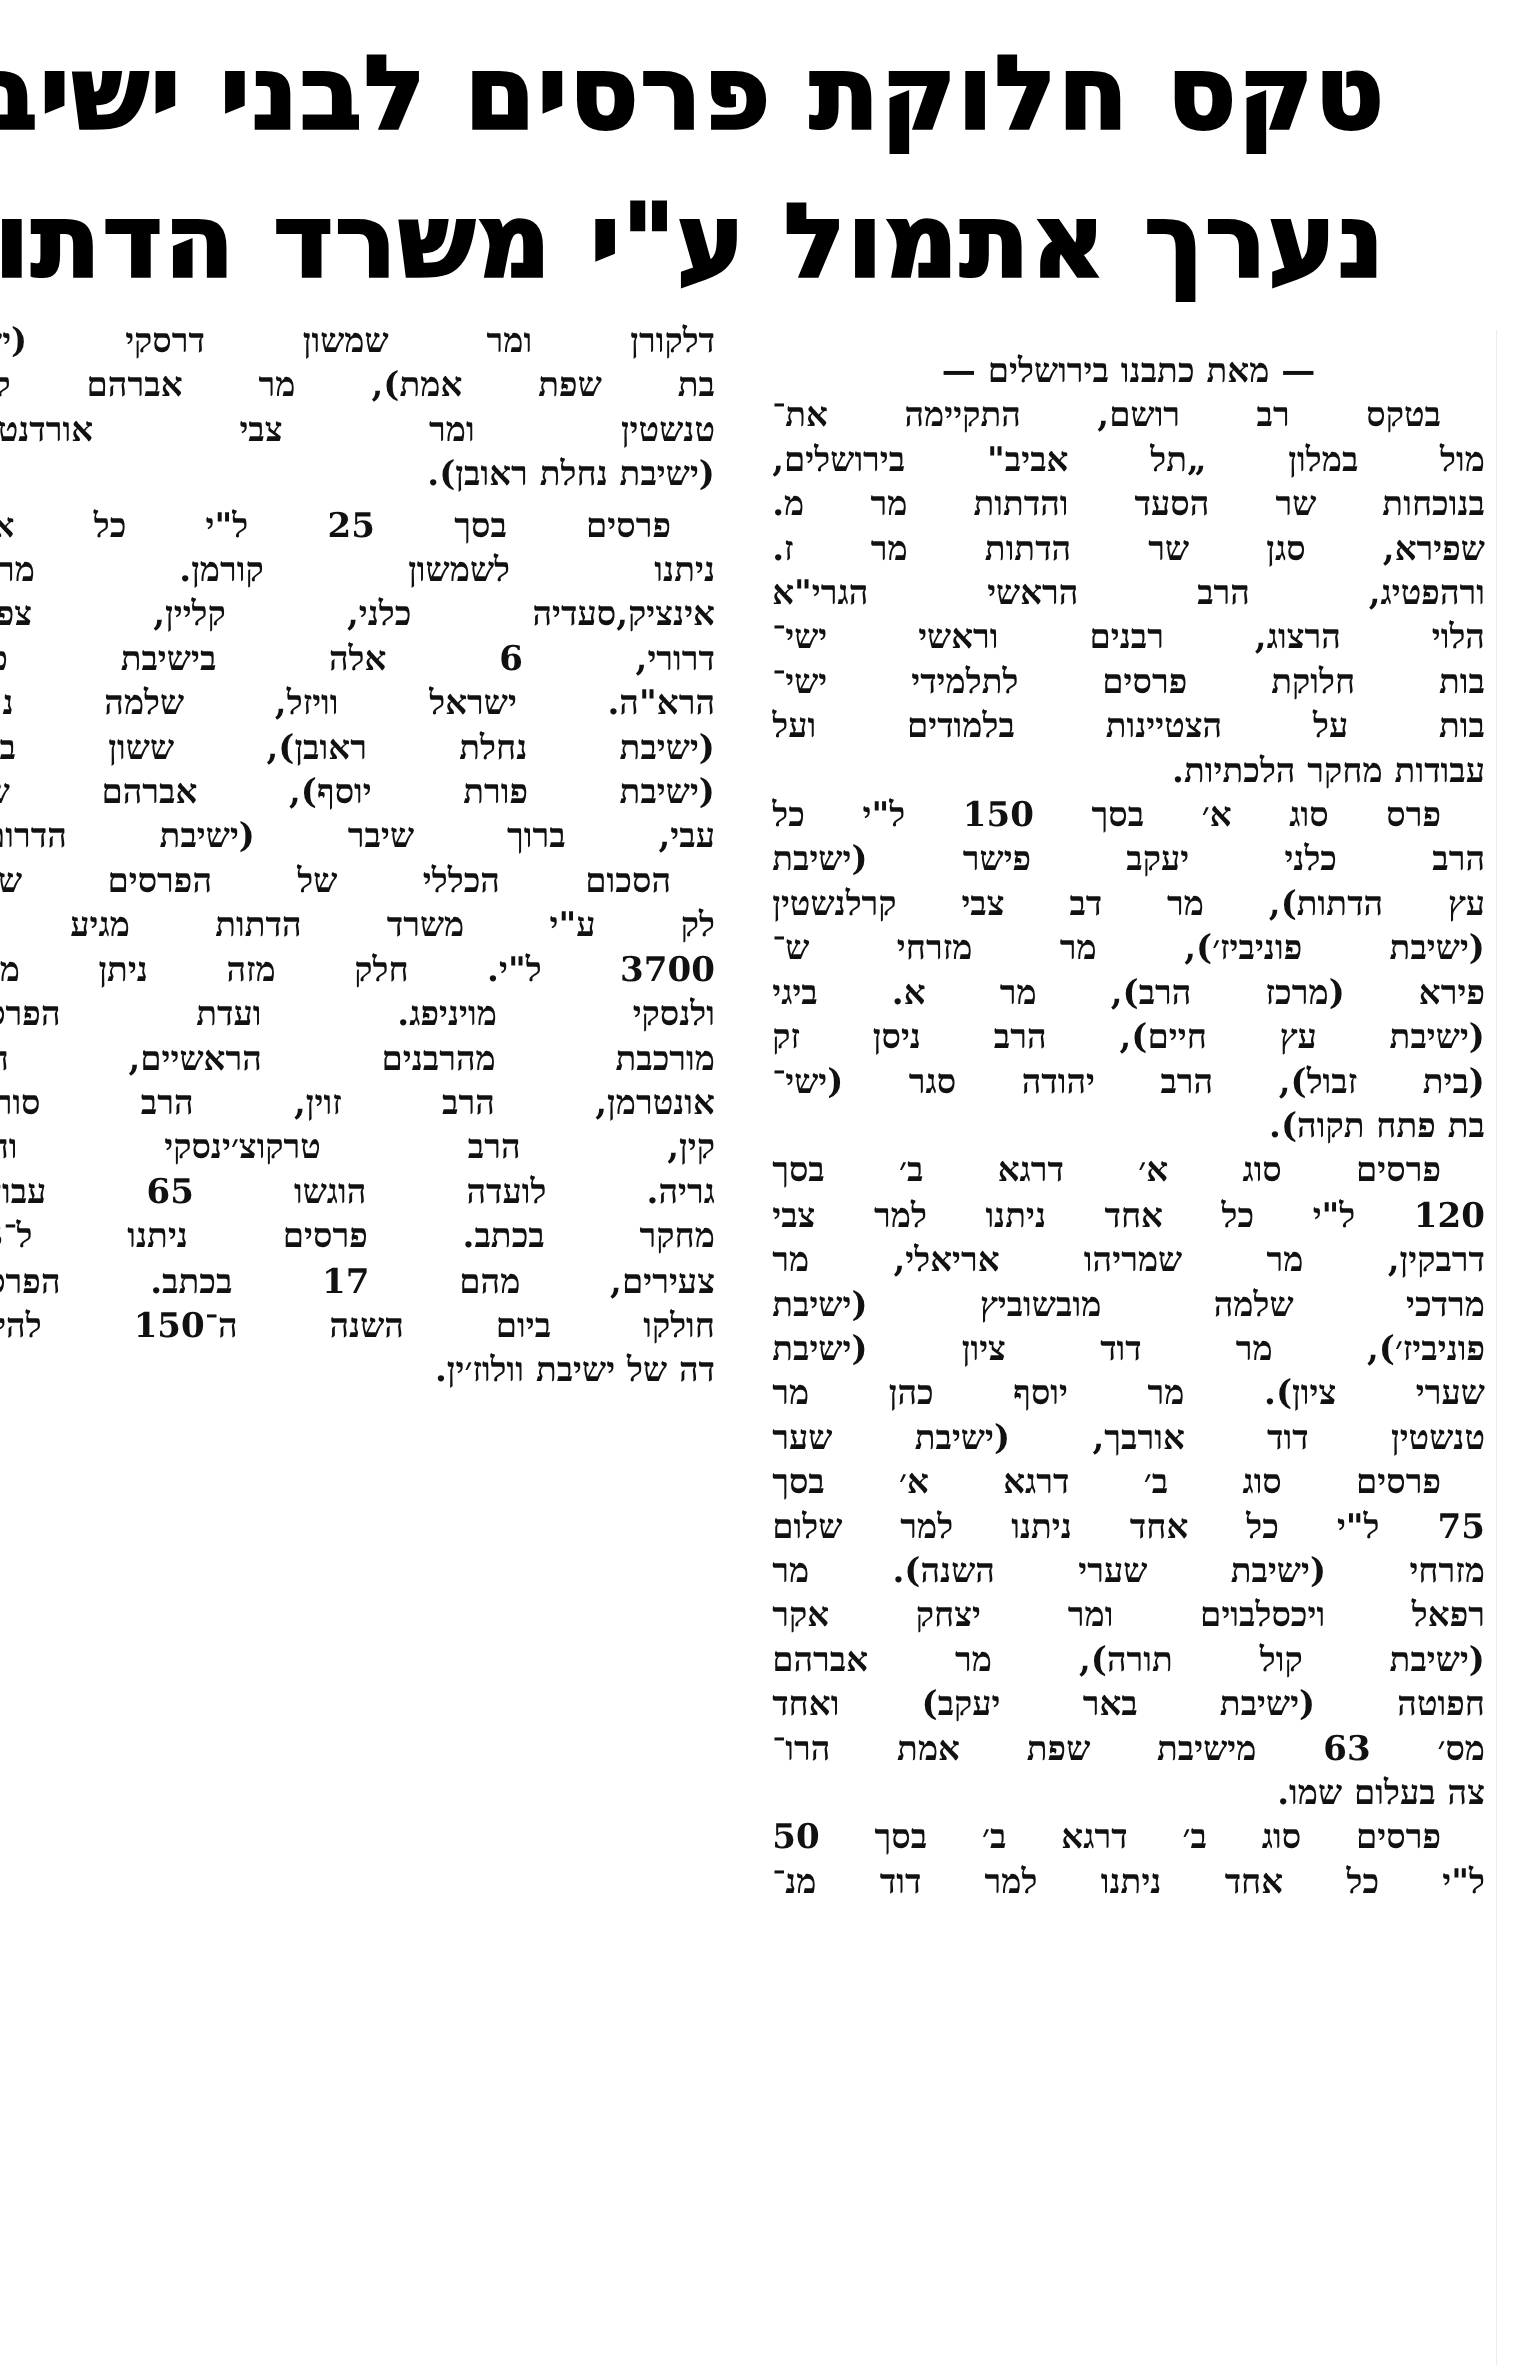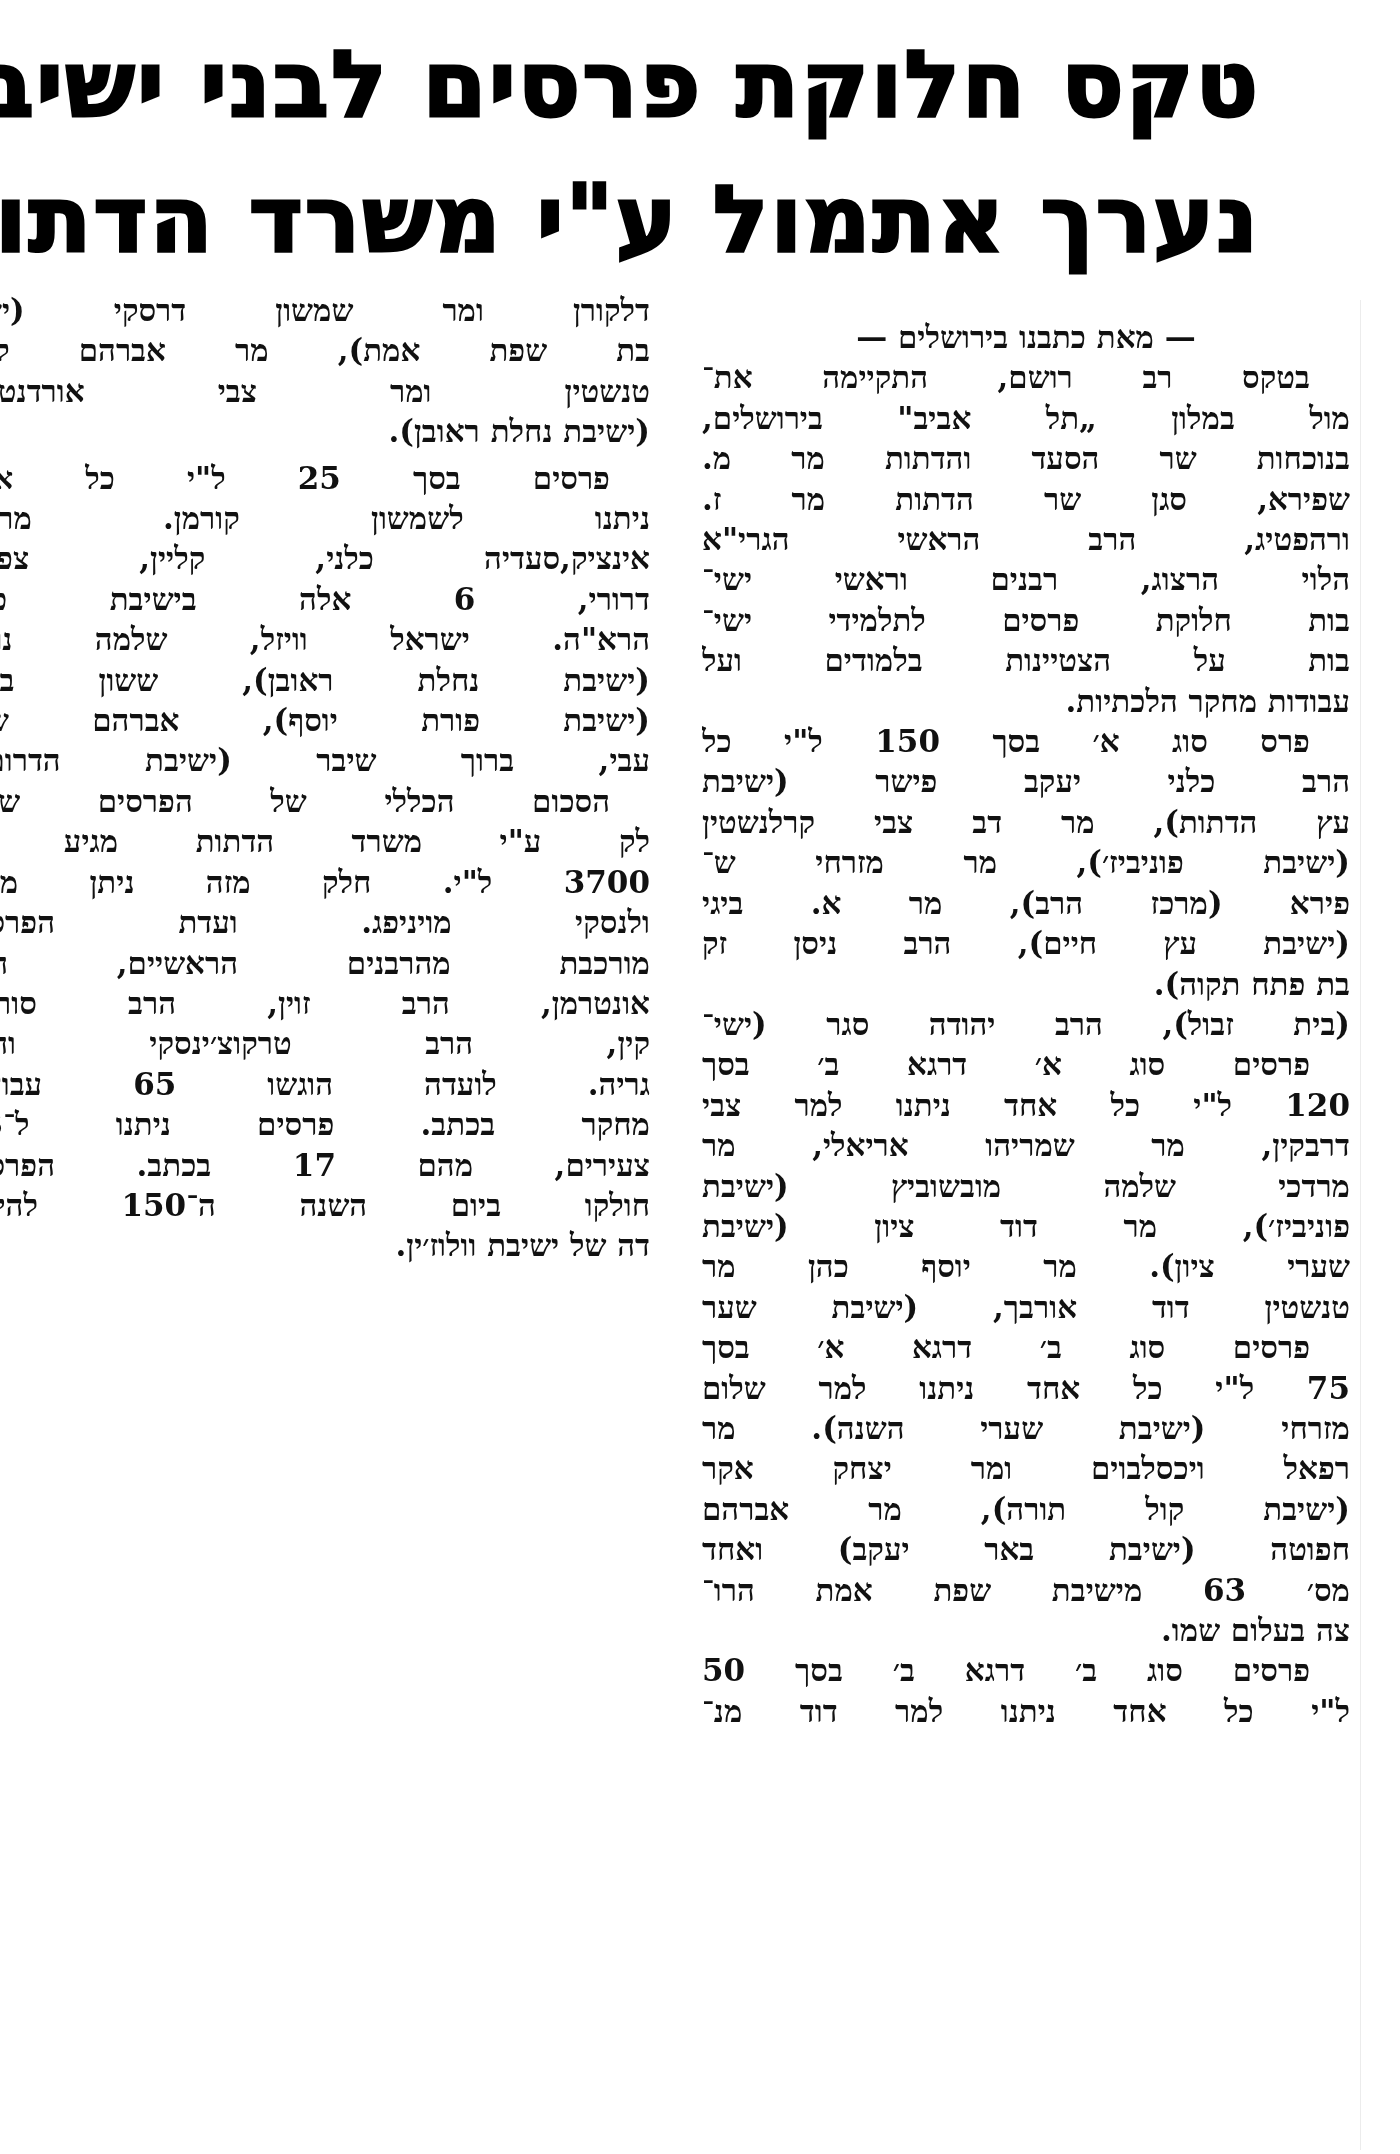--- a/index.html
+++ b/index.html
@@ -95,22 +95,22 @@
   <span class="ln">הלוי הרצוג, רבנים וראשי ישי־</span>
   <span class="ln">בות חלוקת פרסים לתלמידי ישי־</span>
   <span class="ln">בות על הצטיינות בלמודים ועל</span>
   <span class="ln end">עבודות מחקר הלכתיות.</span>
   <span class="ln indent">פרס סוג א׳ בסך 150 ל"י כל</span>
   <span class="ln">הרב כלני יעקב פישר (ישיבת</span>
   <span class="ln">עץ הדתות), מר דב צבי קרלנשטין</span>
   <span class="ln">(ישיבת פוניביז׳), מר מזרחי ש־</span>
   <span class="ln">פירא (מרכז הרב), מר א. ביגי</span>
   <span class="ln">(ישיבת עץ חיים), הרב ניסן זק</span>
+  <span class="ln">(בית זבול), הרב יהודה סגר (ישי־</span>
   <span class="ln end">בת פתח תקוה).</span>
-  <span class="ln">(בית זבול), הרב יהודה סגר (ישי־</span>
   <span class="ln indent">פרסים סוג א׳ דרגא ב׳ בסך</span>
   <span class="ln">120 ל"י כל אחד ניתנו למר צבי</span>
   <span class="ln">דרבקין, מר שמריהו אריאלי, מר</span>
   <span class="ln">מרדכי שלמה מובשוביץ (ישיבת</span>
   <span class="ln">פוניביז׳), מר דוד ציון (ישיבת</span>
   <span class="ln">שערי ציון). מר יוסף כהן מר</span>
   <span class="ln">טנשטין דוד אורבך, (ישיבת שער</span>
   <span class="ln indent">פרסים סוג ב׳ דרגא א׳ בסך</span>
   <span class="ln">75 ל"י כל אחד ניתנו למר שלום</span>
   <span class="ln">מזרחי (ישיבת שערי השנה). מר</span>

